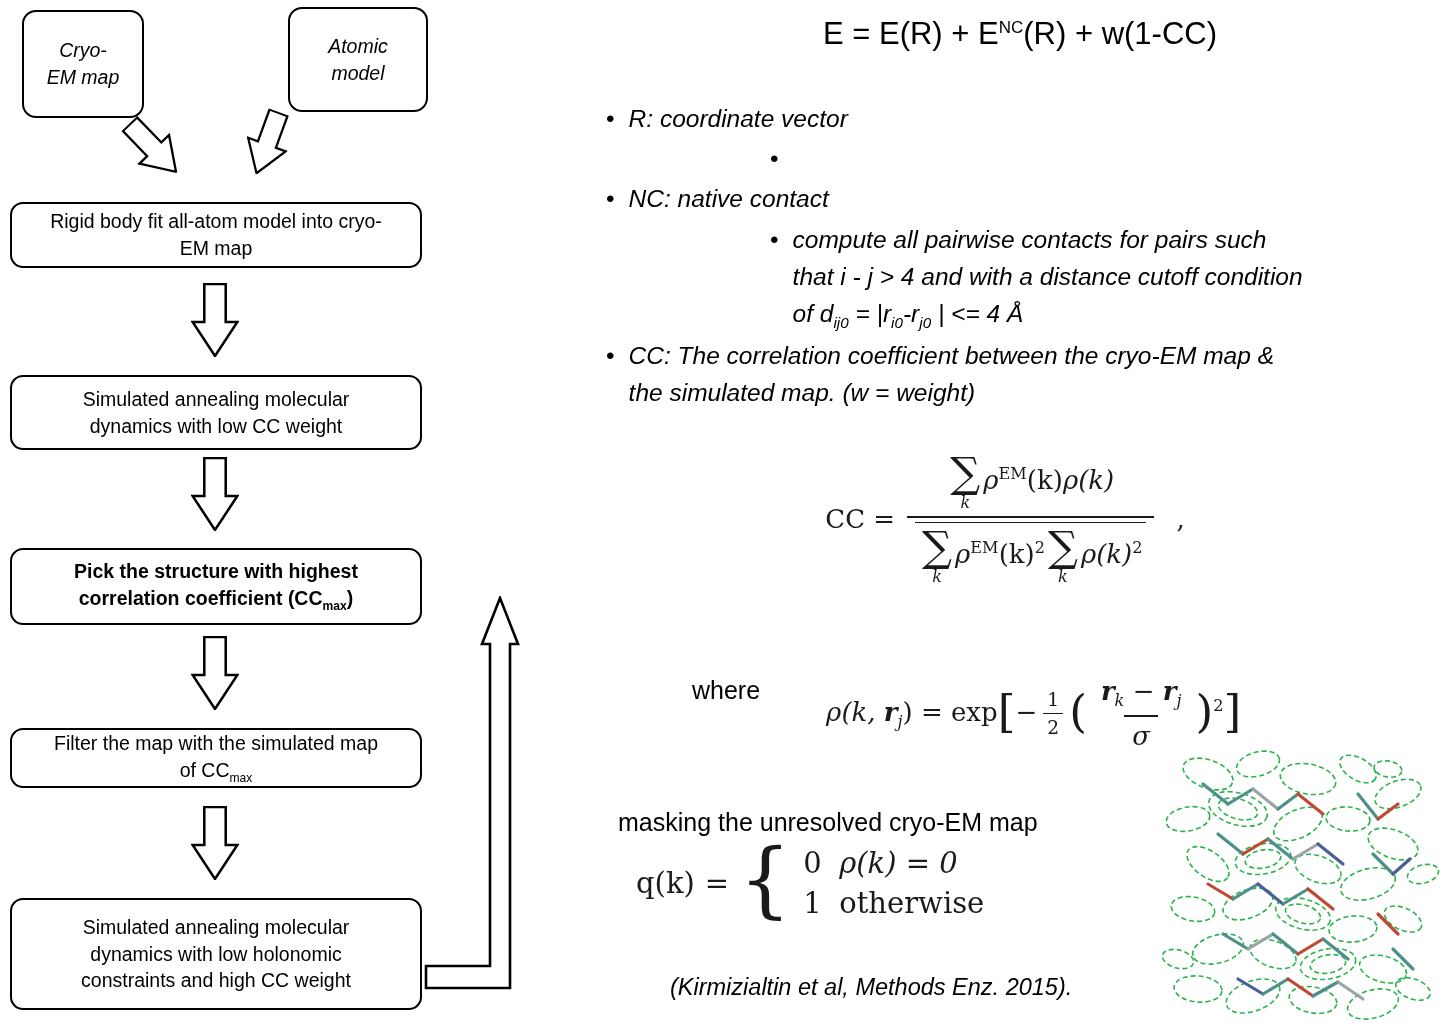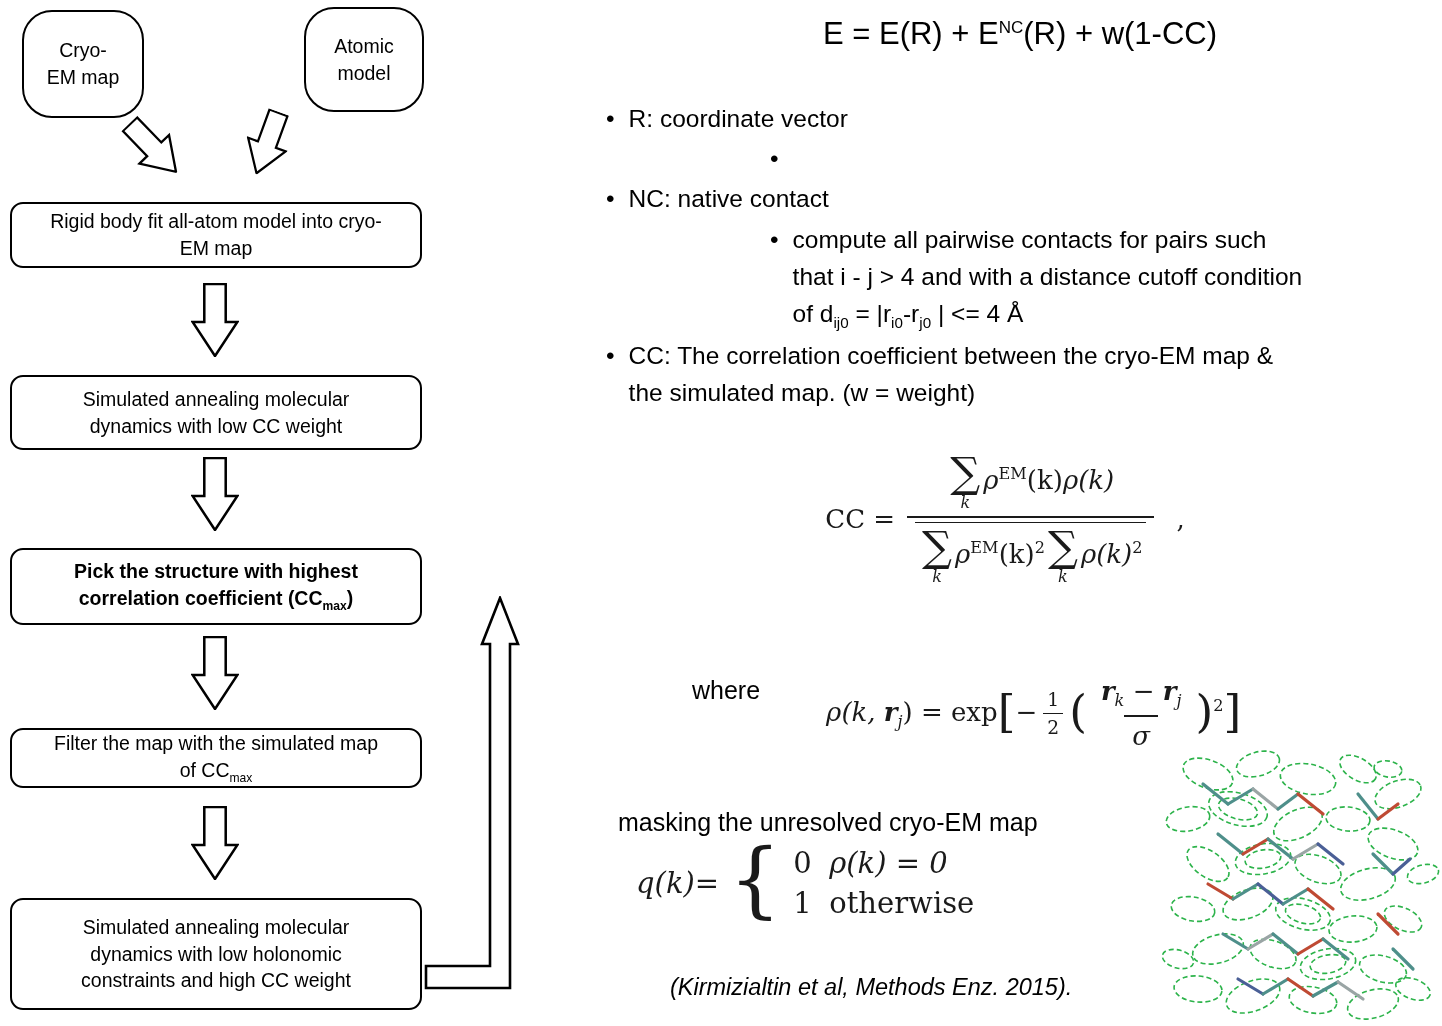--- a/index.html
+++ b/index.html
@@ -2,25 +2,25 @@
 <html><head>
 <meta charset="utf-8">
 <style>
   html,body{margin:0;padding:0;background:#fff;}
   .stage{position:relative;width:1442px;height:1026px;background:#fff;overflow:hidden;
          font-family:"Liberation Sans",sans-serif;color:#000;}
 
   
   .fbox{position:absolute;border:2.6px solid #000;background:#fff;display:flex;
         align-items:center;justify-content:center;text-align:center;box-sizing:border-box;}
-  .rounded-lg{border-radius:30px;}
+  .rounded-lg{border-radius:14px;font-style:italic;}
   .rounded-sm{border-radius:13px;}
   .fbox .pre{white-space:pre-line;line-height:1.38;font-size:19.5px;}
   #box-cryo{left:22px;top:10px;width:122px;height:108px;font-size:20px;}
-  #box-atomic{left:304px;top:7px;width:120px;height:105px;font-size:20px;}
+  #box-atomic{left:288px;top:7px;width:140px;height:105px;font-size:20px;}
   #box-step1{left:10px;top:202px;width:412px;height:66px;}
   #box-step2{left:10px;top:375px;width:412px;height:75px;}
   #box-step3{left:10px;top:548px;width:412px;height:77px;font-weight:bold;}
   #box-step4{left:10px;top:728px;width:412px;height:60px;}
   #box-step5{left:10px;top:898px;width:412px;height:112px;}
   .arrow{position:absolute;}
   #arrow-from-cryo{left:130px;top:114px;width:46px;height:68px;transform:rotate(-44deg);}
   #arrow-from-atomic{left:246px;top:110px;width:43px;height:66px;transform:rotate(20deg);}
   #arrow-1{left:191px;top:283px;}
   #arrow-2{left:191px;top:457px;}
@@ -34,21 +34,21 @@
 
   
   #energy-eq{position:absolute;left:620px;top:16px;width:800px;text-align:center;font-size:31px;}
   #energy-eq sup{font-size:55%;}
 
   #bullets{position:absolute;left:598px;top:100px;width:844px;font-size:24.5px;line-height:1.52;}
   .li{display:flex;margin-bottom:3px;}
   .li .dot{flex:0 0 auto;margin-right:14px;}
   .l1{padding-left:8px;}
   .l2{padding-left:172px;}
-  .txt{white-space:pre-line;}
+  .txt{white-space:pre-line;font-style:italic;}
   .it{font-style:italic;}
   .bi{font-style:italic;font-weight:bold;}
 
   #cc-eq{position:absolute;left:770px;top:452px;width:470px;text-align:center;
          font-family:"DejaVu Serif",serif;font-size:26px;color:#1a1a1a;}
   #cc-eq .lhs{vertical-align:middle;margin-right:6px;}
   #cc-eq .comma{vertical-align:middle;margin-left:16px;}
   .sum{display:inline-flex;flex-direction:column;align-items:center;vertical-align:middle;margin:0 3px;}
   .sum .sg{font-size:42px;line-height:1;}
   .sum .sk{font-size:16px;font-style:italic;line-height:1;margin-top:1px;}
@@ -61,21 +61,21 @@
   #where-label{font-size:25px;margin-right:66px;}
   #where-math{font-family:"DejaVu Serif",serif;font-size:26px;color:#1a1a1a;white-space:nowrap;}
   .big{font-size:175%;vertical-align:middle;position:relative;top:-2px;font-weight:300;}
   .frac.small{font-size:72%;}
   .frac.small .num{padding:0 4px 3px;}
   .frac.small .den{border-top:1.5px solid #1a1a1a;padding:3px 4px 0;}
 
   #mask-caption{position:absolute;left:618px;top:808px;font-size:25px;}
   #cases{position:absolute;left:636px;top:846px;display:flex;align-items:center;
          font-family:"DejaVu Serif",serif;font-size:29px;color:#1a1a1a;}
-  #cases .lhs-q{font-style:italic;}
+  #cases .lhs-q{margin-right:10px;}
   #cases .eqsign{margin-right:10px;}
   #cases .brace{font-size:82px;line-height:0.8;font-weight:400;margin-right:12px;transform:translateY(-3px);}
   #cases .rows{display:flex;flex-direction:column;gap:6px;}
   #cases .row{display:flex;align-items:baseline;}
   #cases .val{width:26px;}
   #cases .cond{margin-left:10px;}
 
   #citation{position:absolute;left:670px;top:974px;font-style:italic;font-size:23.5px;}
 
   #molecule{position:absolute;right:0;bottom:0;width:294px;height:292px;}

